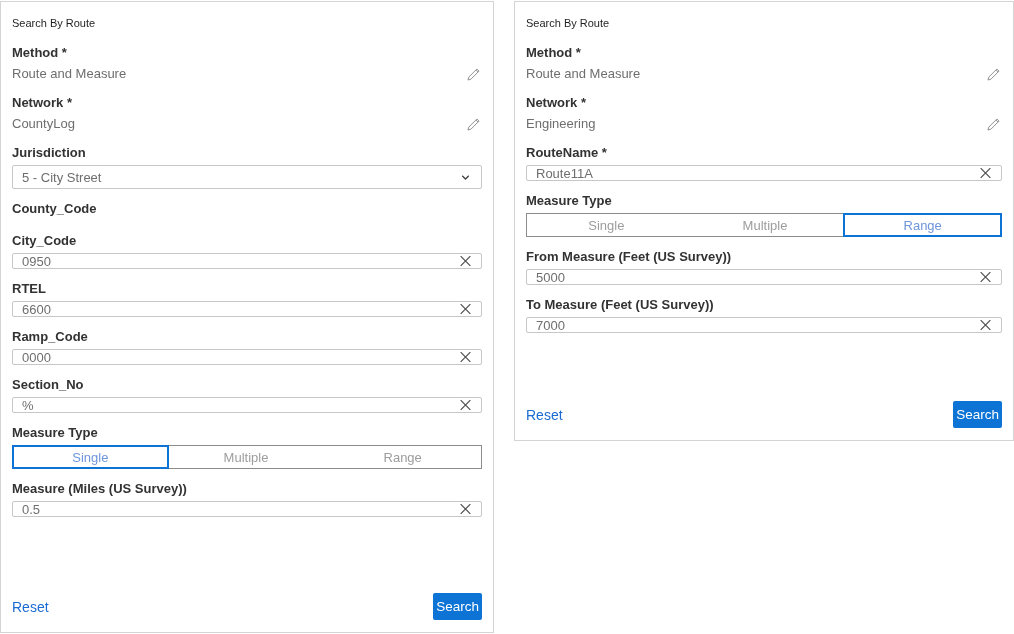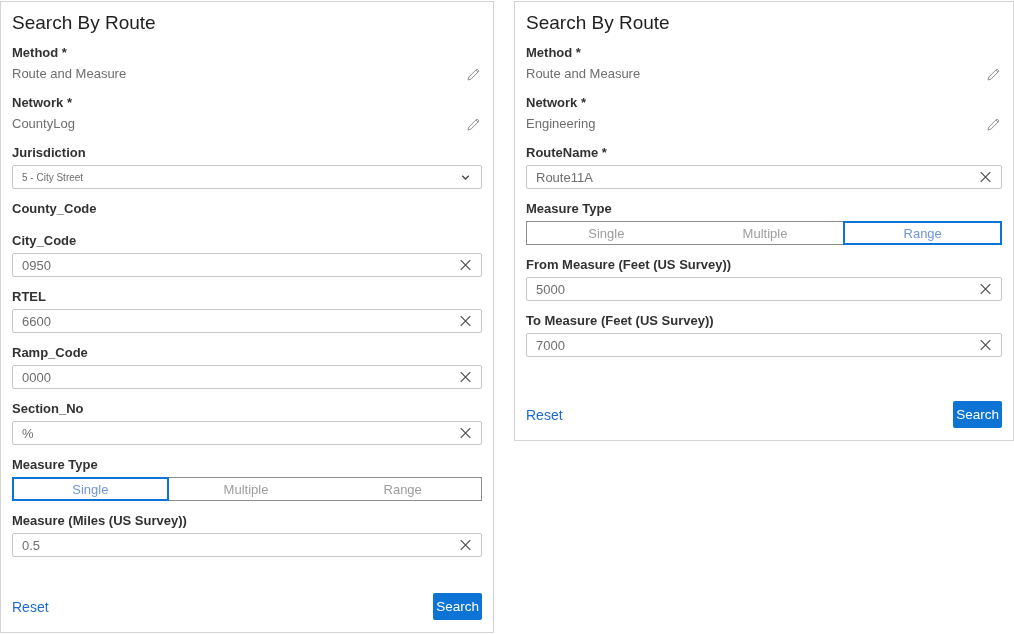--- a/index.html
+++ b/index.html
@@ -9,41 +9,41 @@
     -webkit-font-smoothing:antialiased;
   }
   .panel{
     position:absolute;top:1px;background:#fff;
     border:1px solid #d4d4d4;box-sizing:border-box;
     padding:12px 11px;display:flex;flex-direction:column;
   }
   .panel-left{left:0;width:494px;height:632px;}
   .panel-right{left:514px;width:500px;height:440px;}
   .panel-title{
-    font-size:19px;font-weight:500;color:#1f1f1f;
+    font-size:11px;font-weight:500;color:#1f1f1f;
     line-height:18px;margin-bottom:13px;
   }
   .field{margin-bottom:12px;}
   .field-label{
     font-size:13px;font-weight:600;color:#323232;
     line-height:16px;margin-bottom:4px;
   }
   .ro-row{display:flex;align-items:center;justify-content:space-between;height:18px;}
   .ro-value{font-size:13px;color:#6e6e6e;line-height:18px;}
   .icon-btn{display:flex;align-items:center;cursor:pointer;color:#8a8a8a;}
   .select-box{
     height:24px;border:1px solid #c7c7c7;border-radius:2px;background:#fff;
     box-sizing:border-box;display:flex;align-items:center;justify-content:space-between;
     padding:0 9px;cursor:pointer;
   }
-  .select-value{font-size:10px;color:#6e6e6e;}
+  .select-value{font-size:13px;color:#6e6e6e;}
   .chev{display:flex;color:#404040;}
   .text-wrap{position:relative;}
   input.text-input{
-    display:block;width:100%;height:24px;box-sizing:border-box;
+    display:block;width:100%;height:16px;box-sizing:border-box;
     border:1px solid #c7c7c7;border-radius:2px;background:#fff;
     font-family:"Liberation Sans",sans-serif;font-size:13px;color:#6e6e6e;
     padding:0 30px 0 9px;outline:none;
   }
   .clear-btn{
     position:absolute;right:9px;top:50%;transform:translateY(-50%);
     display:flex;color:#4c4c4c;cursor:pointer;
   }
   .segmented{
     display:flex;height:24px;border:1px solid #8c8c8c;

